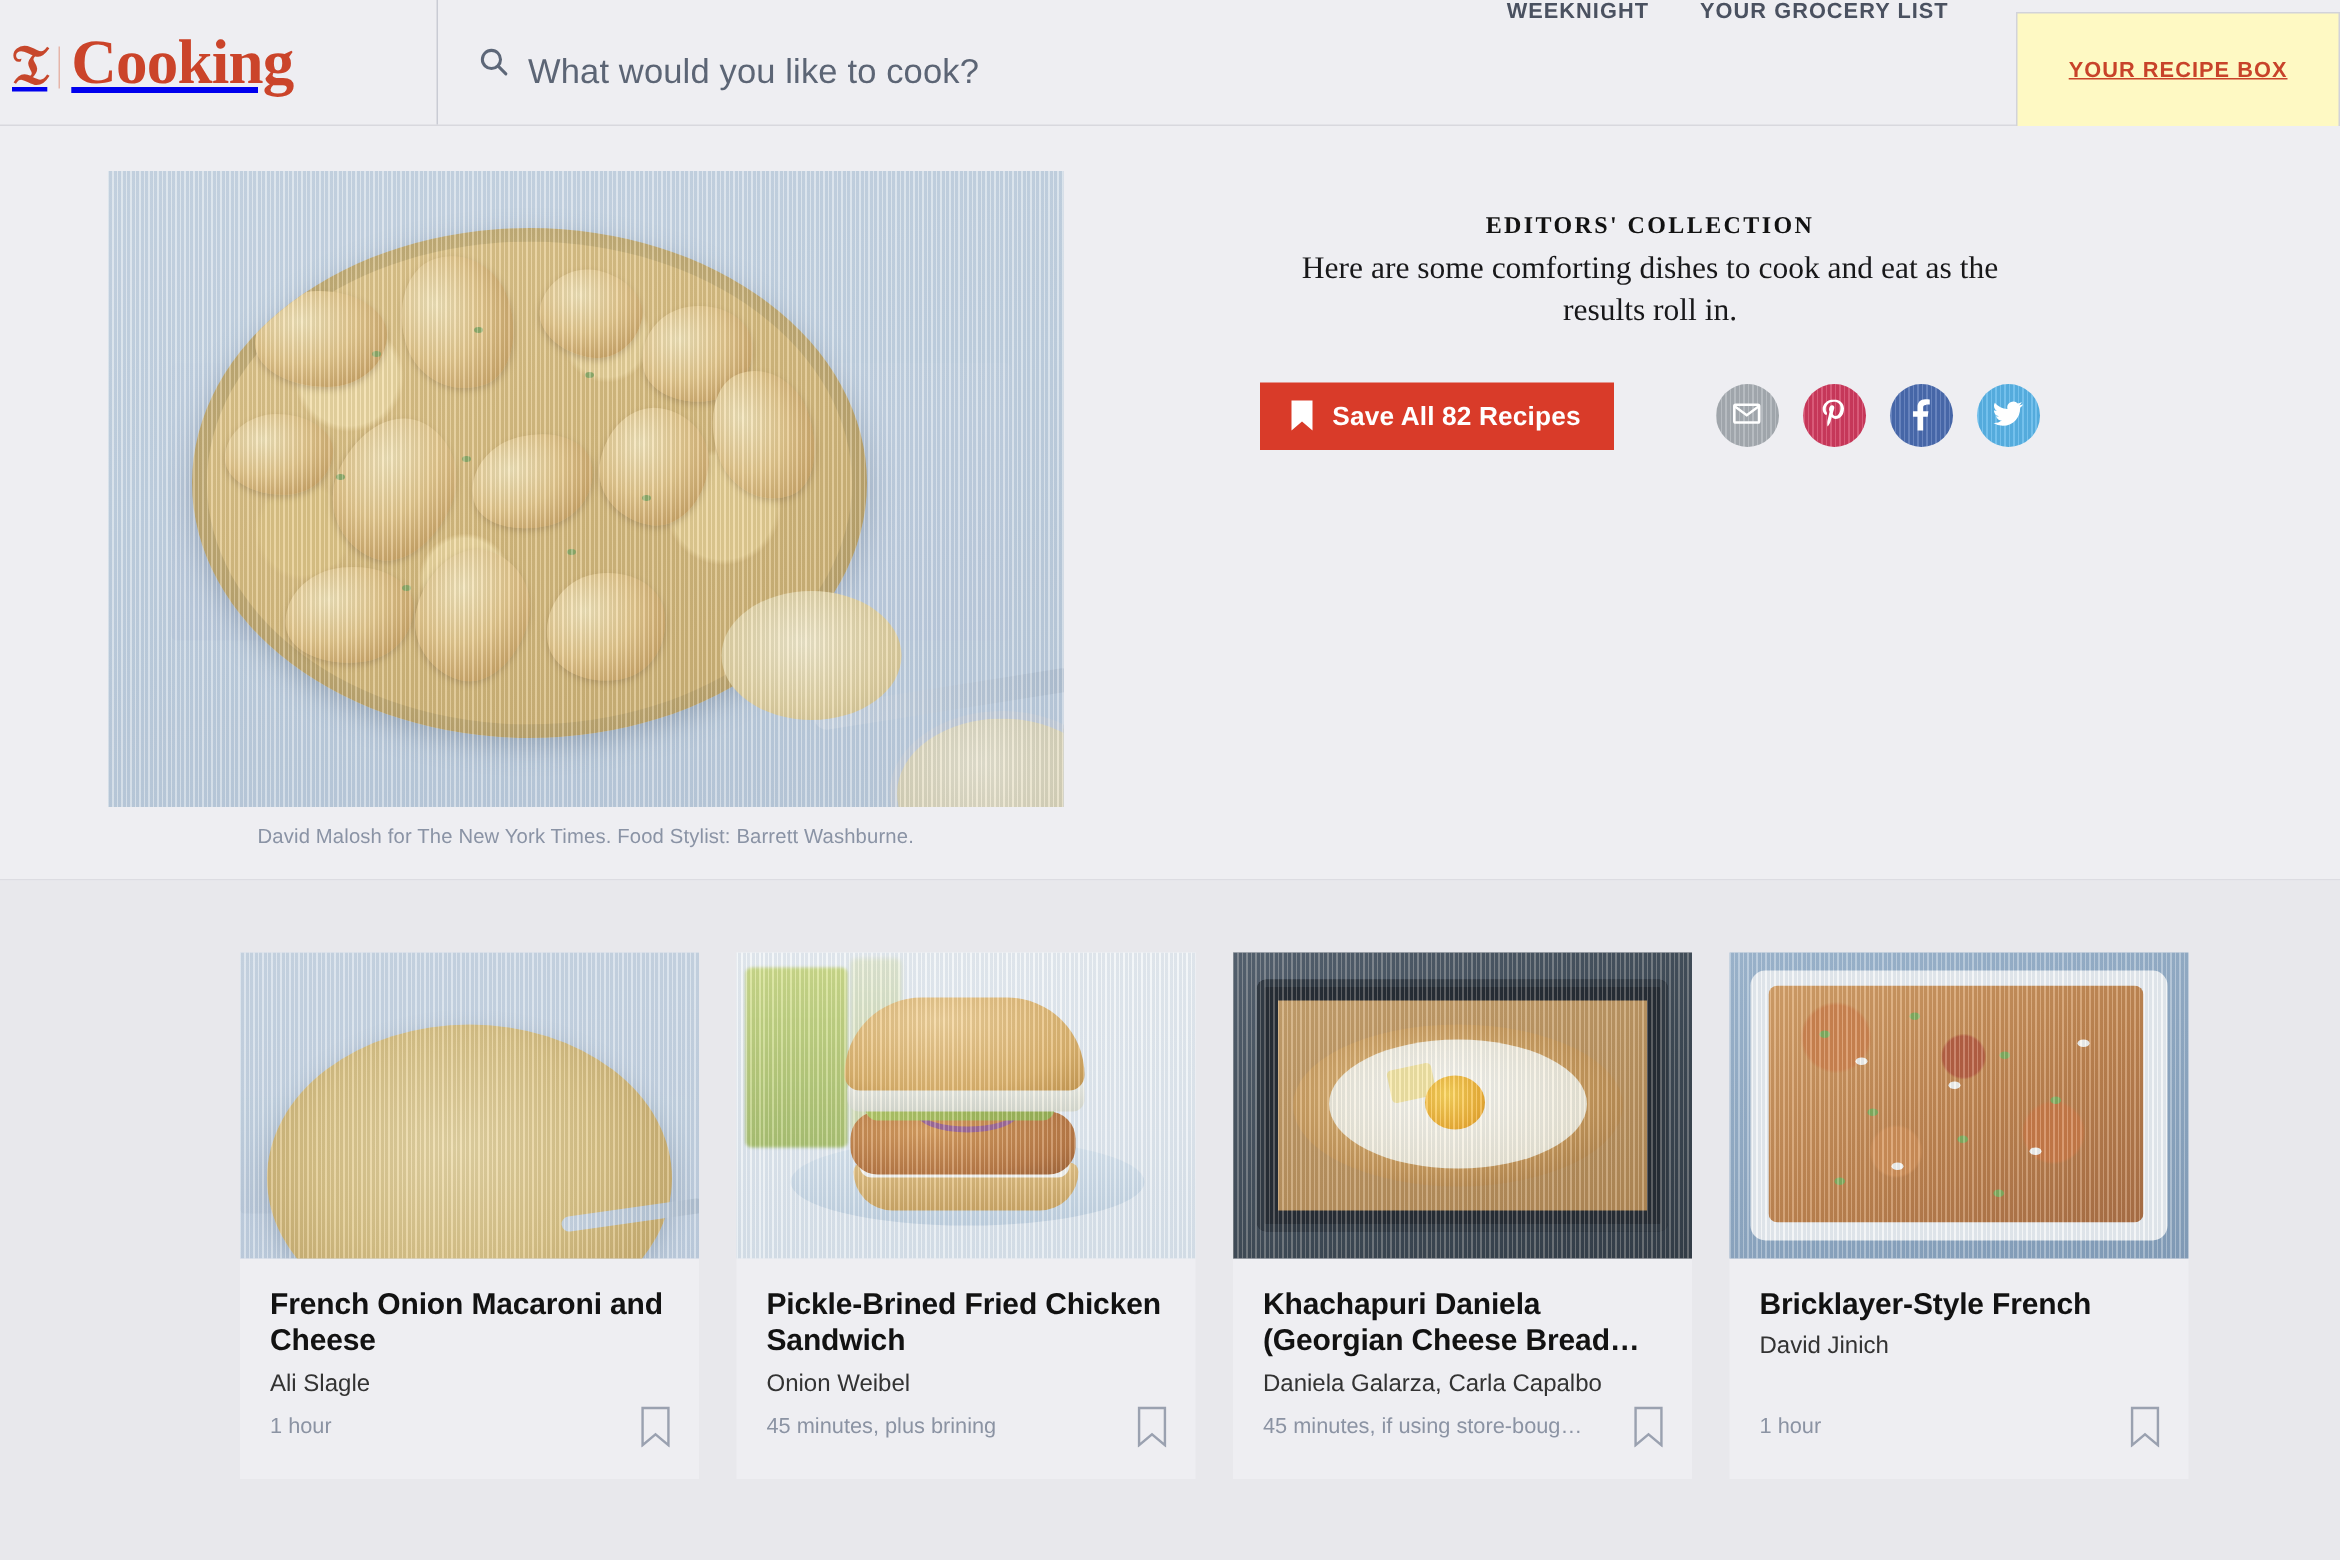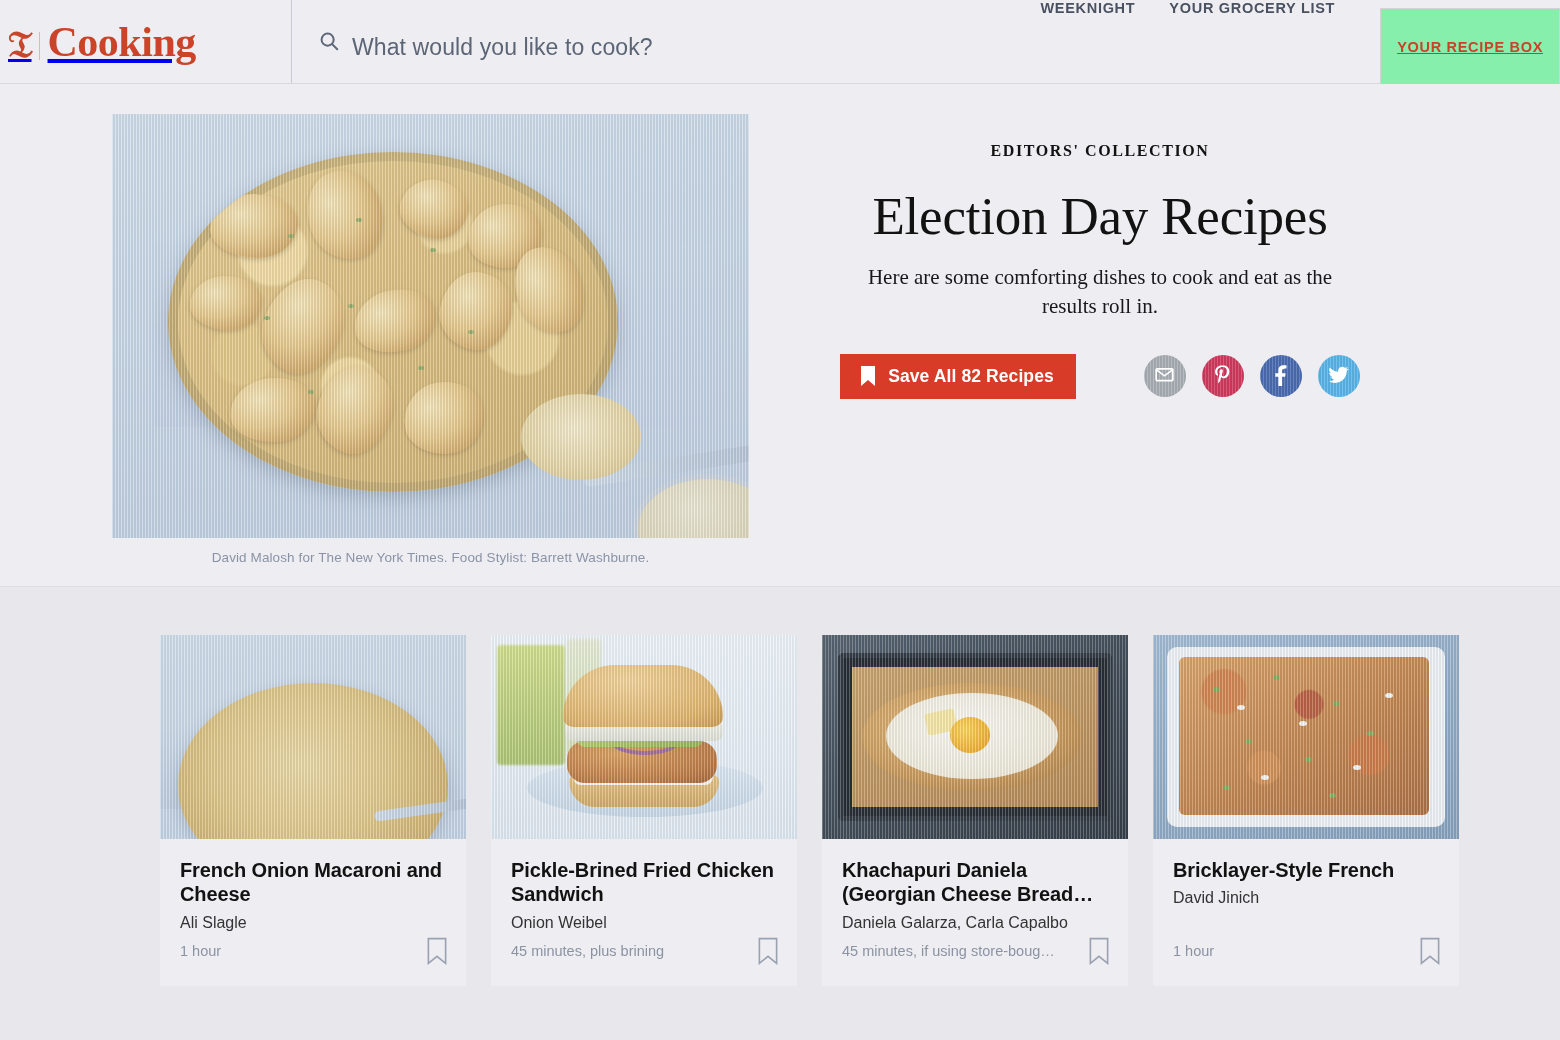--- a/index.html
+++ b/index.html
@@ -115,49 +115,49 @@
     font-weight: bold;
     letter-spacing: 0.7px;
     color: #4a5160;
     text-decoration: none;
     white-space: nowrap;
   }
 
   .recipe-box-tab {
     display: flex;
     align-items: center;
-    padding: 0 16px;
+    padding: 0 34px;
     margin-left: 28px;
     font-size: 14.5px;
     font-weight: bold;
     letter-spacing: 0.7px;
     color: #c8432a;
     white-space: nowrap;
     border-left: 1px solid #d2d3da;
     border-right: 1px solid #d2d3da;
     border-top: 1px solid #d2d3da;
-    background: #86efac;
+    background: #fef9c3;
     position: relative;
     top: 8px;
     height: 76px;
   }
 
   
   .hero {
     background: #eeeef2;
     height: 503px;
     border-bottom: 1px solid #dcdce2;
     display: flex;
     padding-top: 30px;
   }
 
   .hero-left {
     width: 800px;
     flex: 0 0 800px;
-    padding-left: 112px;
+    padding-left: 72px;
   }
 
   .hero-photo {
     width: 637px;
     height: 424px;
     position: relative;
     overflow: hidden;
     background: linear-gradient(170deg, #ccd8e4 0%, #c3d2e0 40%, #b9c8d8 100%);
   }
 
@@ -261,21 +261,21 @@
     padding-top: 28px;
     text-align: center;
   }
 
   .kicker {
     font-family: "Liberation Serif", serif;
     font-weight: bold;
     font-size: 16px;
     letter-spacing: 1.6px;
     color: #121212;
-    margin-bottom: 28px;
+    margin-bottom: 4px;
   }
 
   .hero-title {
     font-family: "Liberation Serif", serif;
     font-weight: normal;
     font-size: 53px;
     line-height: 1.08;
     color: #121212;
     letter-spacing: -0.2px;
     margin-bottom: 18px;
@@ -595,21 +595,20 @@
       <div class="spoon"></div>
       <div class="spoon-scoop"></div>
       <div class="bowl-corner"></div>
       <div class="stripes"></div>
     </div>
     <div class="photo-credit">David Malosh for The New York Times. Food Stylist: Barrett Washburne.</div>
   </div>
 
   <div class="hero-right">
     <div class="kicker">EDITORS' COLLECTION</div>
-    <h1 class="hero-title">Election Day Recipes</h1>
     <p class="hero-sub">Here are some comforting dishes to cook and eat as the results roll in.</p>
 
     <div class="hero-actions">
       <button class="save-all-btn">
         <span class="save-flag">
           <svg viewBox="0 0 16 22" width="16" height="22">
             <path d="M1 1 h14 v20 l-7 -6 -7 6 z" fill="#ffffff"></path>
           </svg>
         </span>
         <span>Save All 82 Recipes</span>

